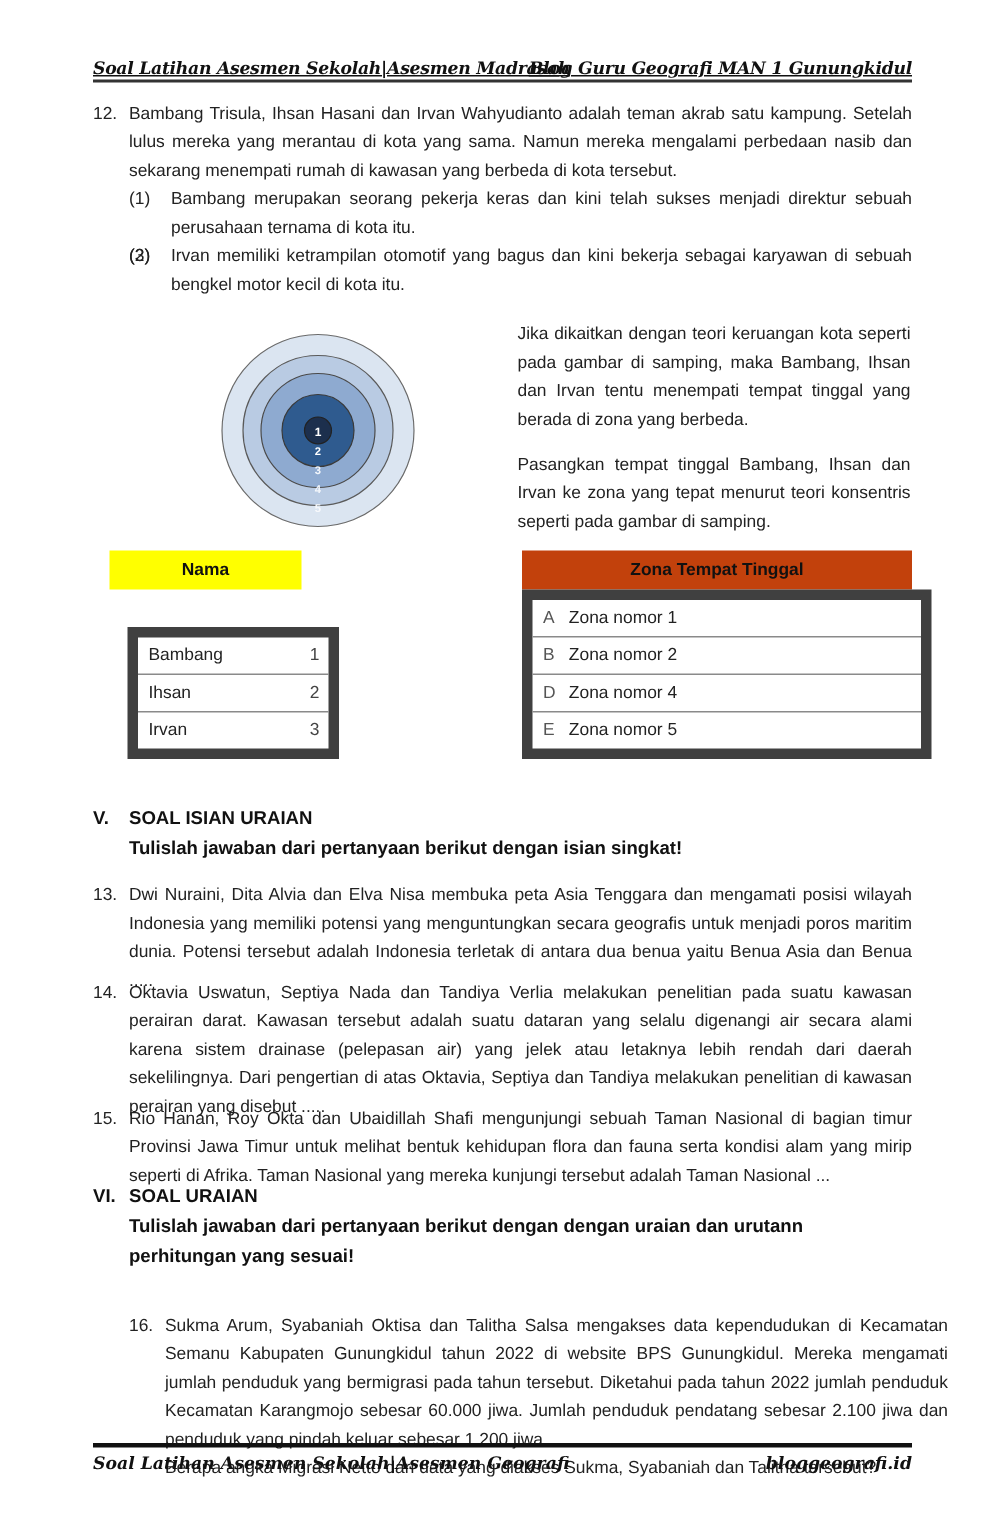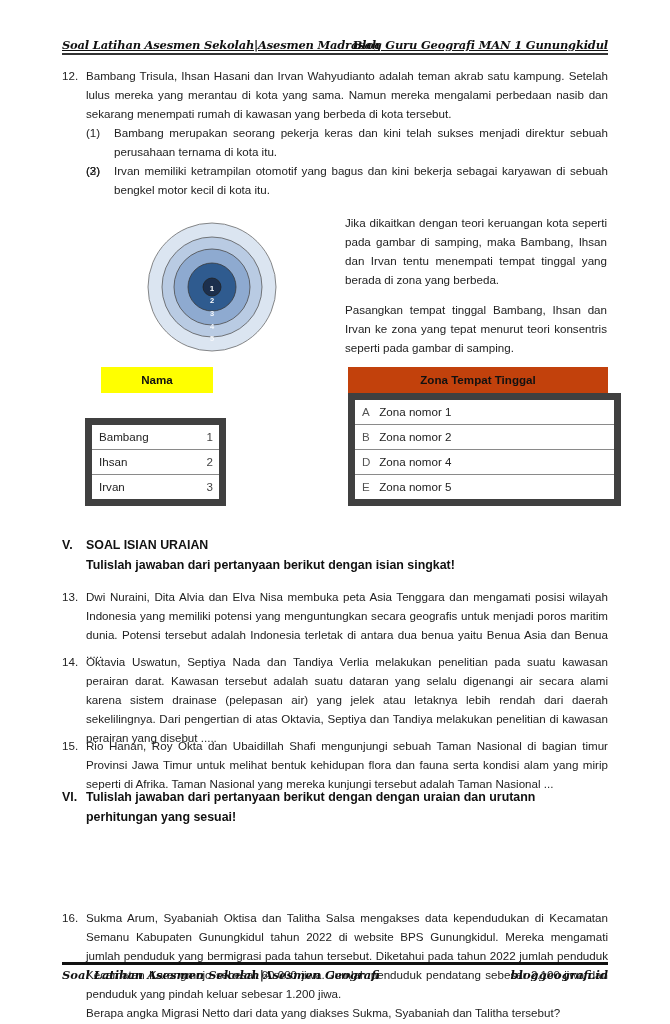--- a/index.html
+++ b/index.html
@@ -69,21 +69,21 @@
   <text x="72" y="75.5" text-anchor="middle" font-size="8" font-weight="bold" fill="#ffffff" font-family="Liberation Sans, sans-serif">1</text>
   <text x="72" y="88" text-anchor="middle" font-size="7.5" font-weight="bold" fill="#ffffff" font-family="Liberation Sans, sans-serif">2</text>
   <text x="72" y="101" text-anchor="middle" font-size="7.5" font-weight="bold" fill="#f2f6fb" font-family="Liberation Sans, sans-serif">3</text>
   <text x="72" y="113.5" text-anchor="middle" font-size="7.5" font-weight="bold" fill="#f2f6fb" font-family="Liberation Sans, sans-serif">4</text>
   <text x="72" y="126" text-anchor="middle" font-size="7.5" font-weight="bold" fill="#f7f9fc" font-family="Liberation Sans, sans-serif">5</text>
 </svg>
 
 <div class="abs p right-text" style="top:213px;">Jika dikaitkan dengan teori keruangan kota seperti pada gambar di samping, maka Bambang, Ihsan dan Irvan tentu menempati tempat tinggal yang berada di zona yang berbeda.</div>
 <div class="abs p right-text" style="top:300px;">Pasangkan tempat tinggal Bambang, Ihsan dan Irvan ke zona yang tepat menurut teori konsentris seperti pada gambar di samping.</div>
 
-<div class="abs ybox" style="left: 101px; top: 367px; width: 112px; background: rgb(255, 255, 0);">Nama</div>
+<div class="abs ybox" style="left: 73px; top: 367px; width: 128px; background: rgb(255, 255, 0);">Nama</div>
 <div class="abs tbl" style="left:85px; top:418px; width:127px;">
   <div class="row">
     <span>Bambang</span>
     <span class="num">1</span>
   </div>
   <div class="row">
     <span>Ihsan</span>
     <span class="num">2</span>
   </div>
   <div class="row">
@@ -128,24 +128,25 @@
   <div class="qbody">Oktavia Uswatun, Septiya Nada dan Tandiya Verlia melakukan penelitian pada suatu kawasan perairan darat. Kawasan tersebut adalah suatu dataran yang selalu digenangi air secara alami karena sistem drainase (pelepasan air) yang jelek atau letaknya lebih rendah dari daerah sekelilingnya. Dari pengertian di atas Oktavia, Septiya dan Tandiya melakukan penelitian di kawasan perairan yang disebut .....</div>
 </div>
 
 <div class="abs q p" style="top:736px;">
   <span class="qnum">15.</span>
   <div class="qbody">Rio Hanan, Roy Okta dan Ubaidillah Shafi mengunjungi sebuah Taman Nasional di bagian timur Provinsi Jawa Timur untuk melihat bentuk kehidupan flora dan fauna serta kondisi alam yang mirip seperti di Afrika. Taman Nasional yang mereka kunjungi tersebut adalah Taman Nasional ...</div>
 </div>
 
 <div class="abs sec" style="left:62px; top:787px; width:546px;">
   <span class="roman">VI.</span>
+  <div class="txt">SOAL URAIAN</div>
   <div class="txt">Tulislah jawaban dari pertanyaan berikut dengan dengan uraian dan urutann perhitungan yang sesuai!</div>
 </div>
 
-<div class="abs q p" style="top:908px;">
+<div class="abs q p" style="top:874px;margin-left:24px;">
   <span class="qnum">16.</span>
   <div class="qbody">
     <div>Sukma Arum, Syabaniah Oktisa dan Talitha Salsa mengakses data kependudukan di Kecamatan Semanu Kabupaten Gunungkidul tahun 2022 di website BPS Gunungkidul. Mereka mengamati jumlah penduduk yang bermigrasi pada tahun tersebut. Diketahui pada tahun 2022 jumlah penduduk Kecamatan Karangmojo sebesar 60.000 jiwa. Jumlah penduduk pendatang sebesar 2.100 jiwa dan penduduk yang pindah keluar sebesar 1.200 jiwa.</div>
     <div style="text-align:left;">Berapa angka Migrasi Netto dari data yang diakses Sukma, Syabaniah dan Talitha tersebut?</div>
   </div>
 </div>
 
 <div class="abs foot-rule"></div>
 <div class="abs foot foot-left">Soal Latihan Asesmen Sekolah|Asesmen Geografi</div>
 <div class="abs foot foot-right">bloggeografi.id</div>

